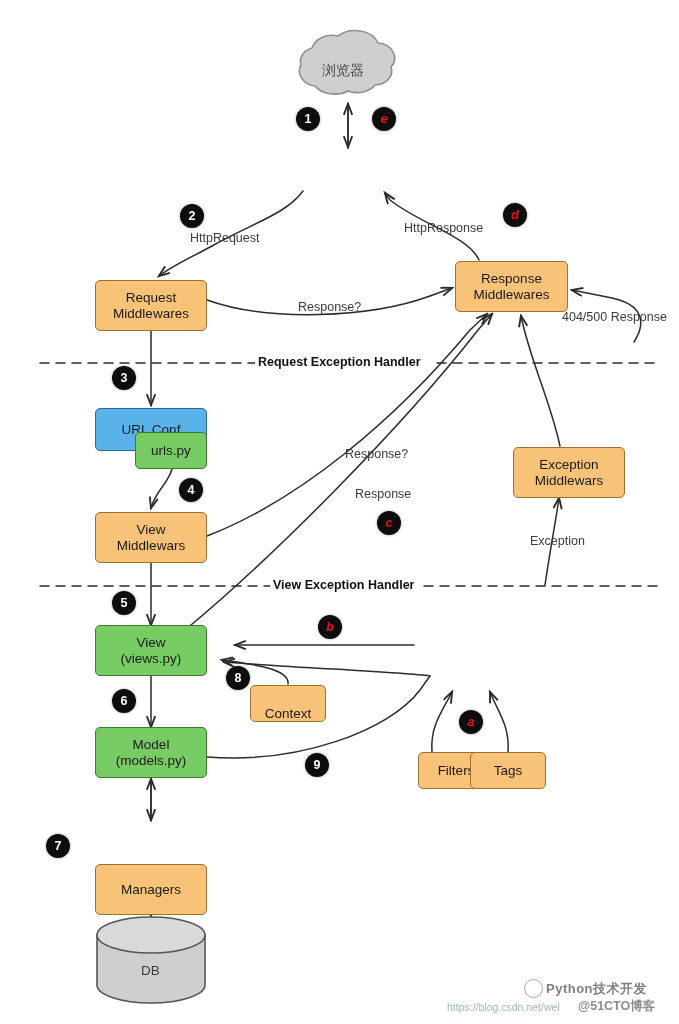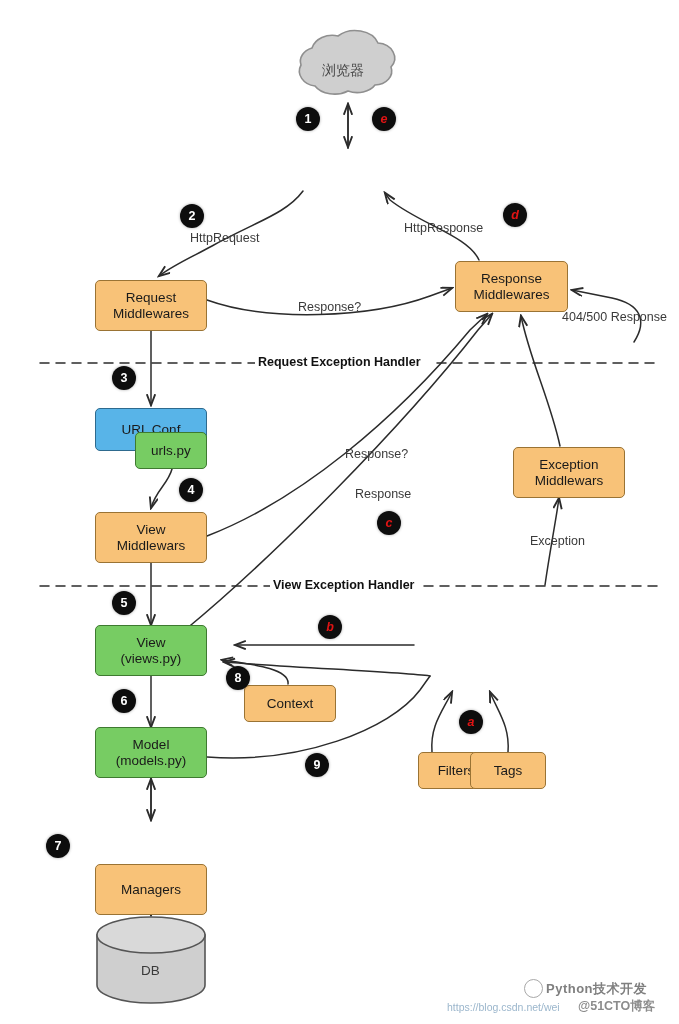--- a/index.html
+++ b/index.html
@@ -145,21 +145,21 @@
   <div class="node green" style="left:95px;top:625px;width:112px;height:51px;">
     <span class="ln">View</span>
     <span class="ln">(views.py)</span>
   </div>
 
   <div class="node green" style="left:95px;top:727px;width:112px;height:51px;text-align:right;">
     <span class="ln">Model</span>
     <span class="ln">(models.py)</span>
   </div>
 
-  <div class="node orange" style="left:244px;top:685px;width:92px;height:37px;">
+  <div class="node orange" style="left:250px;top:685px;width:76px;height:37px;justify-content:flex-end;">
     <span class="ln">Context</span>
   </div>
 
 
   <div class="node orange" style="left:418px;top:752px;width:76px;height:37px;">
     <span class="ln">Filters</span>
   </div>
 
   <div class="node orange" style="left:470px;top:752px;width:76px;height:37px;">
     <span class="ln">Tags</span>

